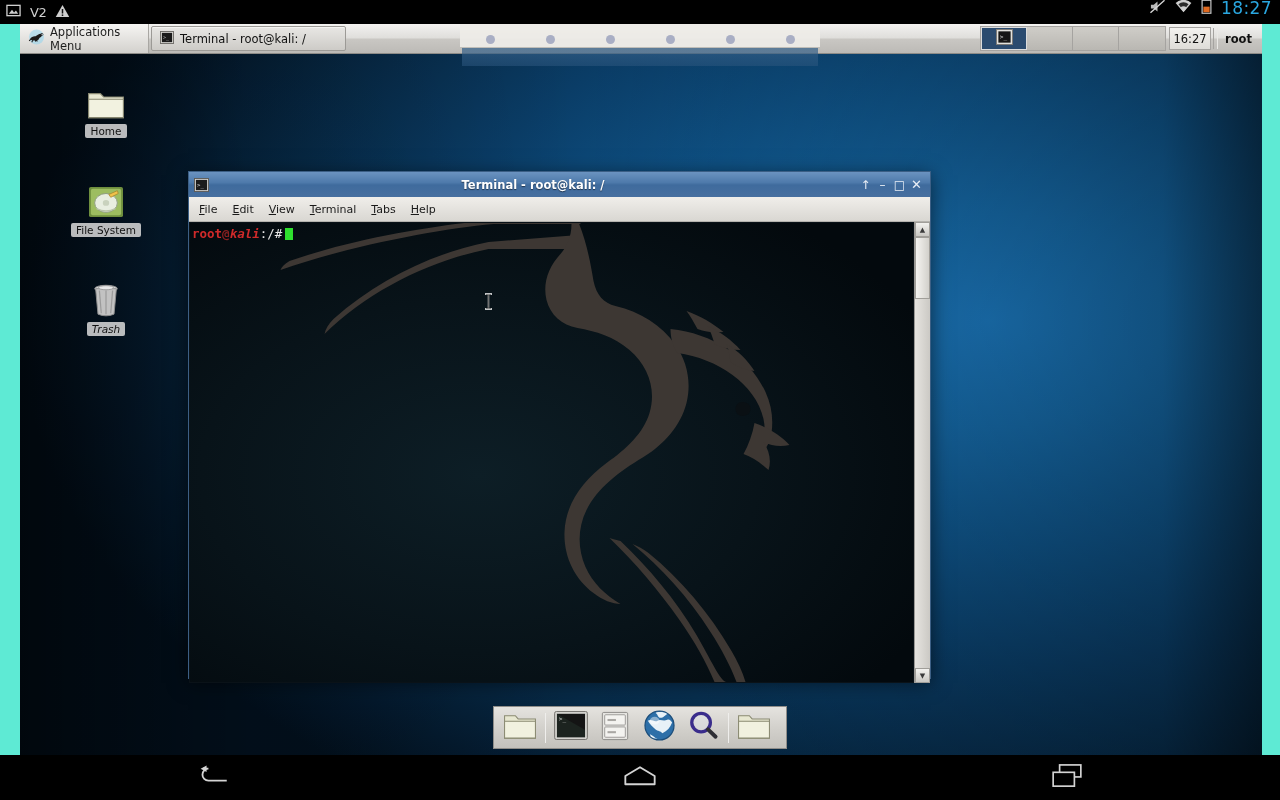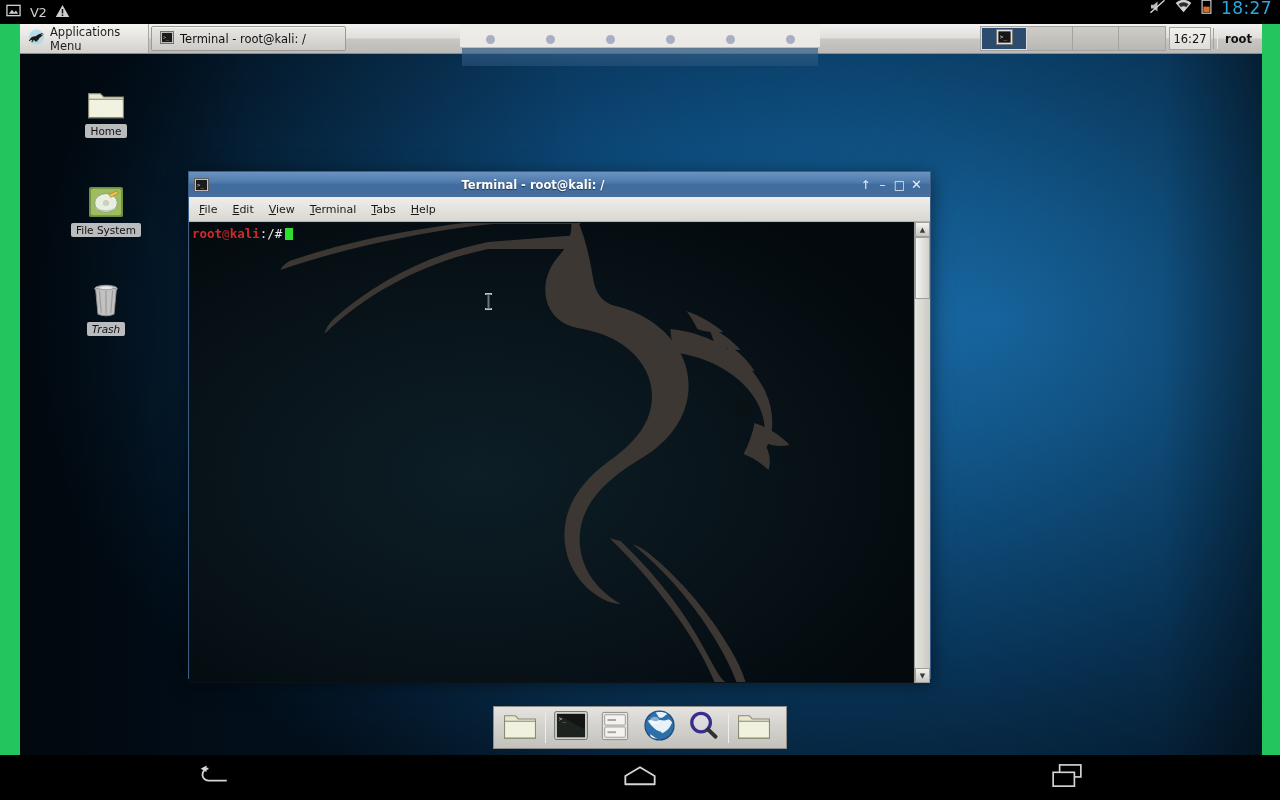--- a/index.html
+++ b/index.html
@@ -2,21 +2,21 @@
 <html><head>
 <meta charset="utf-8">
 <style>
   * { box-sizing: border-box; margin: 0; padding: 0; }
   html, body {
     width: 1280px; height: 800px;
     background: #000;
     font-family: "DejaVu Sans", sans-serif;
     overflow: hidden;
   }
-  #screen { position: relative; width: 1280px; height: 800px; background:#22c55e; }
+  #screen { position: relative; width: 1280px; height: 800px; background:#5eead4; }
 
   
   #android-status {
     position: absolute; left:0; top:0; width:1280px; height:24px;
     background:#000; color:#cfcfcf;
   }
   #android-status .left { position:absolute; left:6px; top:0; height:24px; display:flex; align-items:center; gap:9px; }
   #android-status .right { position:absolute; right:8px; top:0; height:16px; display:flex; align-items:center; gap:9px; }
   .sb-clock { color:#2aa7e0; font-size:17px; letter-spacing:.4px; font-family:"DejaVu Sans", sans-serif; }
 
@@ -107,21 +107,21 @@
     background:
       radial-gradient(ellipse 70% 70% at 40% 55%, #0d1e26 0%, #081319 55%, #03090d 100%);
     border:1px solid #0a1218;
   }
   #term-text {
     position:relative; z-index:2; padding:3px 0 0 2px;
     font-family:"DejaVu Sans Mono", monospace; font-size:12.5px; line-height:15px; white-space:pre;
   }
   .p-user { color:#cf2a2a; font-weight:bold; }
   .p-at   { color:#8a2020; font-weight:bold; }
-  .p-host { color:#cf2a2a; font-weight:bold; }
+  .p-host { color:#cf2a2a; font-weight:bold;font-style:italic; }
   .p-path { color:#e8e8e8; }
   .cursor { display:inline-block; width:8px; height:12px; background:#2ee02e; vertical-align:-2px; margin-left:3px; }
   #term-scroll {
     width:16px; background:linear-gradient(to right,#efeeeb,#cfcdc8);
     border-left:1px solid #9b9995; display:flex; flex-direction:column;
   }
   .sb-arrow {
     height:15px; display:flex; align-items:center; justify-content:center; font-size:7px; color:#3a3a3a;
     background:linear-gradient(to bottom,#f3f2ef,#c9c7c2); border:1px solid #a09e99;
   }

